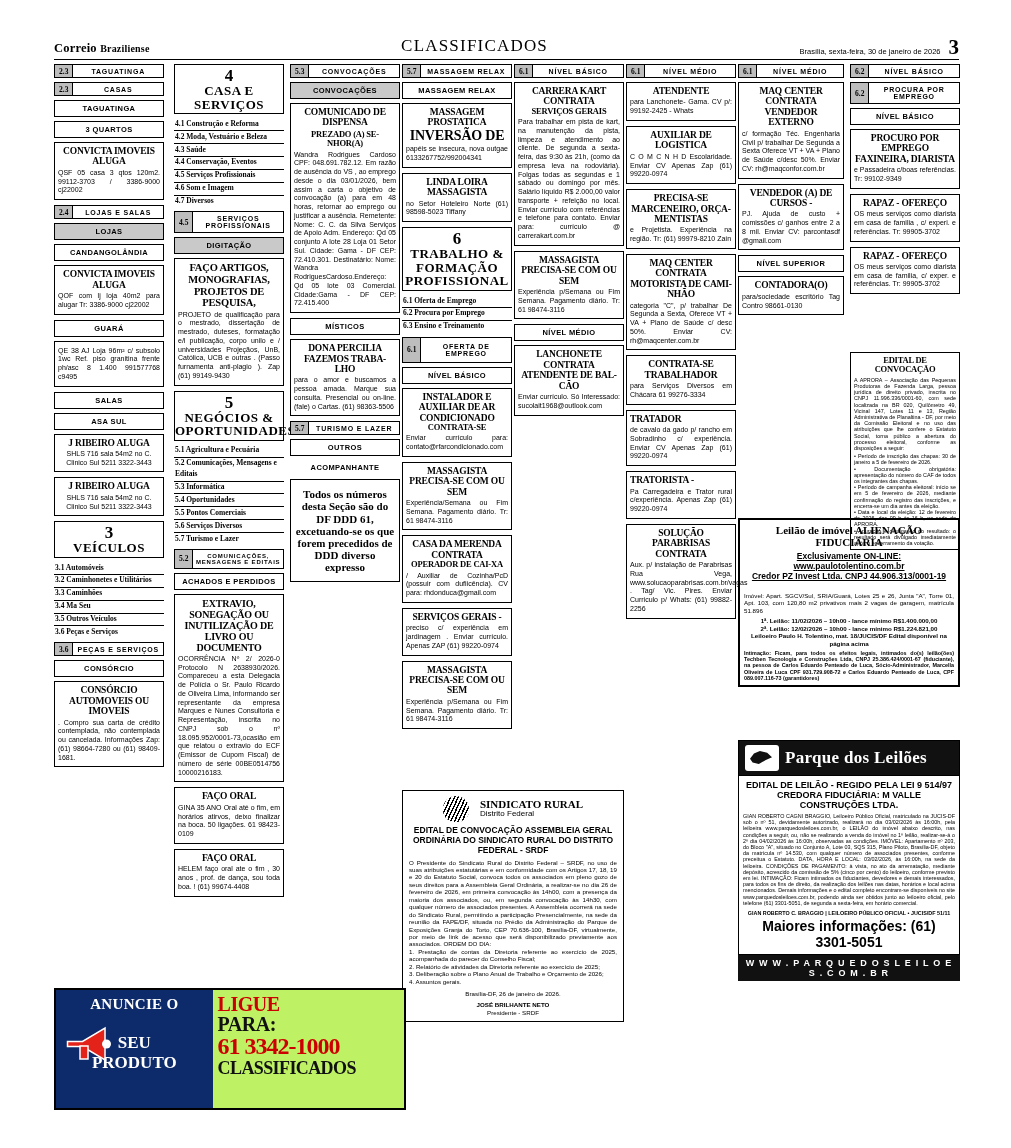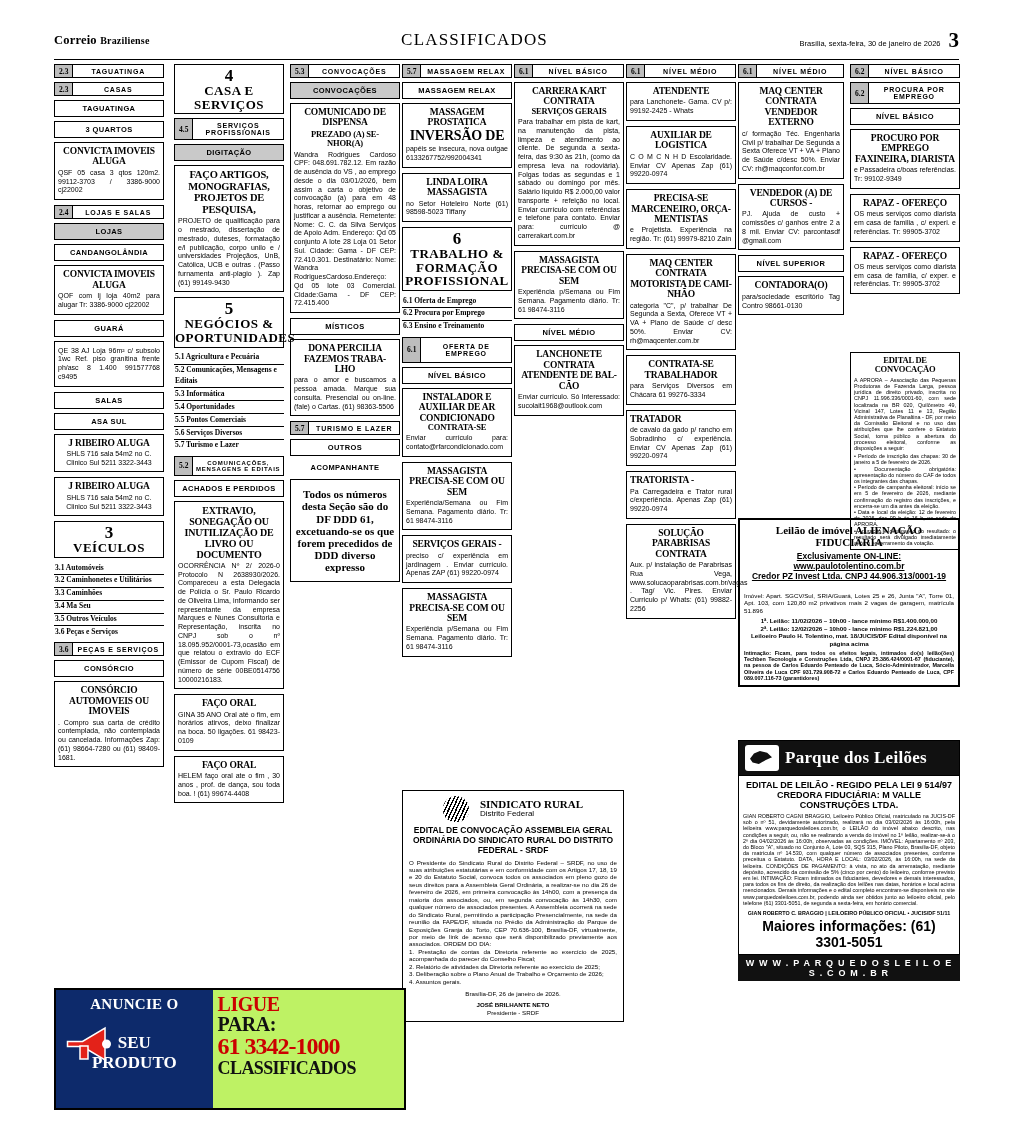--- a/index.html
+++ b/index.html
@@ -7,22 +7,22 @@
   body { font-family: "Liberation Sans", sans-serif; }
 
   .page {
     width:1011px; height:1148px; margin:0 auto; background:#fff; position:relative;
     padding:0; overflow:hidden;
   }
 
   
   .masthead {
     position:absolute; left:54px; top:34px; width:905px; height:26px;
-    display:flex; align-items:center; justify-content:space-between;
-    border-bottom:1.5px solid #000; padding-bottom:13px;
+    display:flex; align-items:flex-end; justify-content:space-between;
+    border-bottom:1.5px solid #000; padding-bottom:3px;
   }
   .mast-left { font-family:"Liberation Serif", serif; font-size:12.5px; font-weight:bold; letter-spacing:.2px;}
   .mast-left .sc { font-size:10px; }
   .mast-center { font-family:"Liberation Serif", serif; font-size:17px; letter-spacing:1.2px; font-weight:normal;}
   .mast-right { font-size:7.5px; display:flex; align-items:flex-end; gap:8px;}
   .mast-right .pg { font-family:"Liberation Serif", serif; font-size:21px; font-weight:bold; line-height:.8; }
 
   
   .col { position:absolute; top:64px; }
   .c1 { left:54px;  width:110px; }
@@ -218,20 +218,29 @@
       <div class="ad-title">CONSÓRCIO AUTOMOVEIS OU IMOVEIS</div>
       <div class="ad-sub">. Compro sua carta de crédito contemplada, não contemplada ou cancelada. Informações Zap: (61) 98664-7280 ou (61) 98409-1681.</div>
     </div>
   </div>
 
   <div class="col c2">
     <div class="big-sec">
       <div class="n">4</div>
       <div class="t">CASA E SERVIÇOS</div>
     </div>
+    <div class="sublist">
+      <div>4.1 Construção e Reforma</div>
+      <div>4.2 Moda, Vestuário e Beleza</div>
+      <div>4.3 Saúde</div>
+      <div>4.4 Conservação, Eventos</div>
+      <div>4.5 Serviços Profissionais</div>
+      <div>4.6 Som e Imagem</div>
+      <div>4.7 Diversos</div>
+    </div>
     <div class="sec-head" style="height:22px;">
       <div class="num">4.5</div>
       <div class="ttl">SERVIÇOS PROFISSIONAIS</div>
     </div>
     <div class="bar-label grey">DIGITAÇÃO</div>
     <div class="ad">
       <div class="ad-title" style="font-size:10.5px">FAÇO ARTIGOS, MONOGRAFIAS, PROJETOS DE PESQUISA,</div>
       <div class="ad-sub">PROJETO de qualificação para o mestrado, dissertação de mestrado, duteses, formatação e/l publicação, corpo unilo e / universidades Projeçãos, UnB, Católica, UCB e outras . (Passo furnamenta anti-plagio ). Zap (61) 99149-9430</div>
     </div>
     <div class="big-sec">
@@ -323,20 +332,25 @@
     </div>
     <div class="bar-label">NÍVEL BÁSICO</div>
     <div class="ad">
       <div class="ad-title">INSTALADOR E AUXILIAR DE AR CONDICIONADO</div>
       <div class="ad-title" style="font-size:8.5px">CONTRATA-SE</div>
       <div class="ad-sub">Enviar currículo  para:  contato@rfarcondicionado.com</div>
     </div>
     <div class="ad">
       <div class="ad-title">MASSAGISTA PRECISA-SE COM OU SEM</div>
       <div class="ad-sub">Experiência/Semana ou Fim Semana. Pagamento diário. Tr: 61 98474-3116</div>
+    </div>
+    <div class="ad">
+      <div class="ad-title">CASA DA MERENDA CONTRATA</div>
+      <div class="ad-title" style="font-size:8.5px">OPERADOR DE CAI-XA</div>
+      <div class="ad-sub">/ Auxiliar de Cozinha/PcD (possuir com dufiicência). CV para: rhdonduca@gmail.com</div>
     </div>
     <div class="ad">
       <div class="ad-title">SERVIÇOS GERAIS -</div>
       <div class="ad-sub">preciso c/ experiência  em  jardinagem . Enviar currículo. Apenas ZAP (61) 99220-0974</div>
     </div>
     <div class="ad">
       <div class="ad-title">MASSAGISTA PRECISA-SE COM OU SEM</div>
       <div class="ad-sub">Experiência p/Semana ou Fim Semana. Pagamento diário. Tr: 61 98474-3116</div>
     </div>
   </div>

